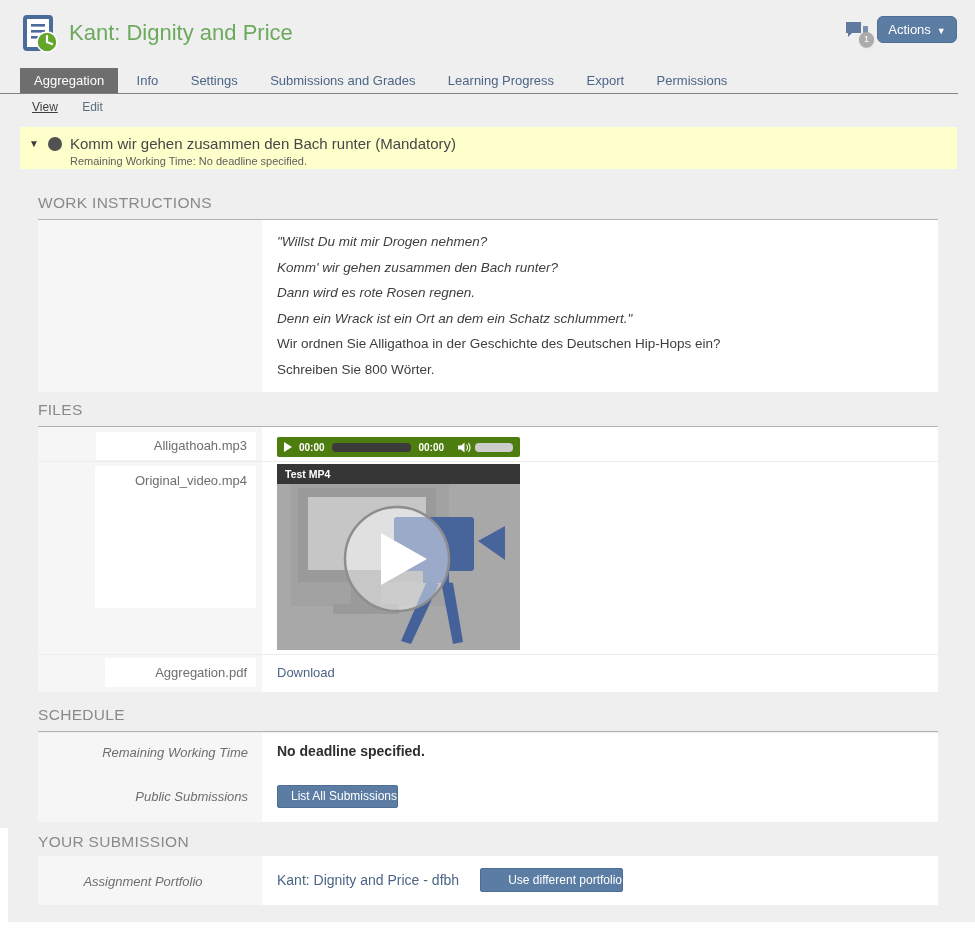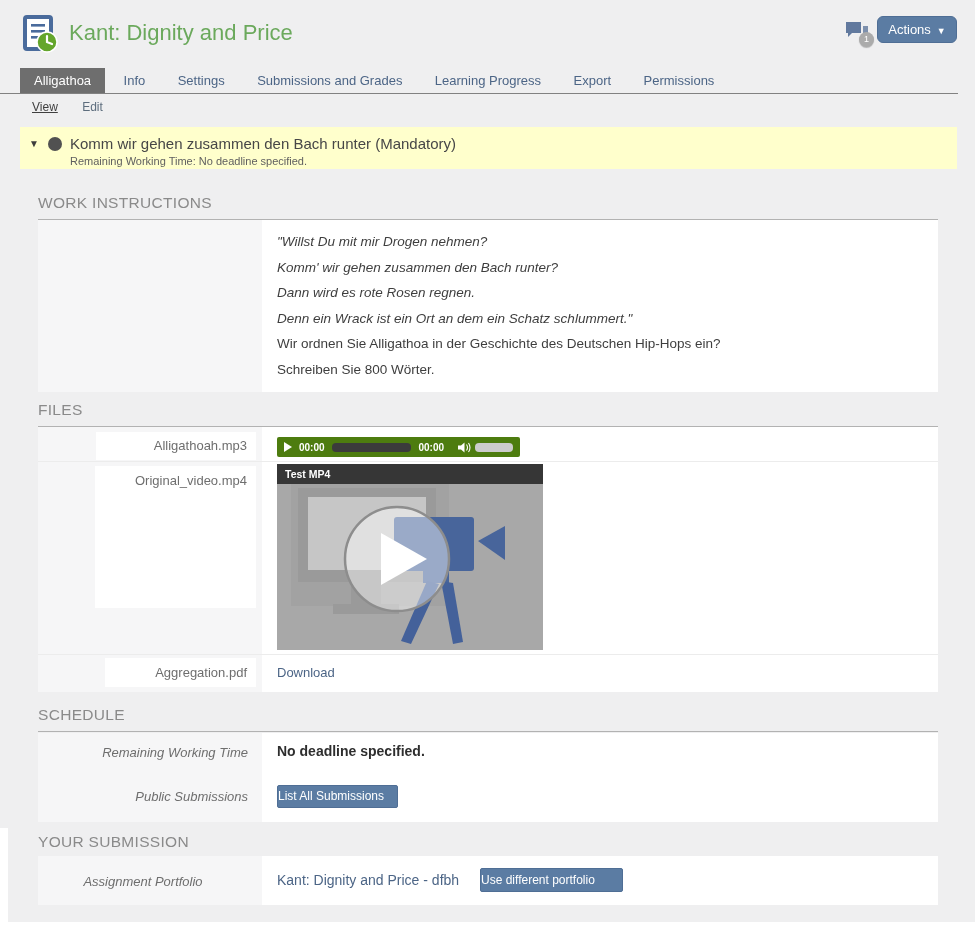--- a/index.html
+++ b/index.html
@@ -60,30 +60,30 @@
 
   .audio-player { position:absolute; left:239px; top:10px; width:243px; height:20px; background:#4d7c0f;
                   border-radius:2px; display:flex; align-items:center; padding:0 7px; }
   .ap-play { width:0; height:0; border-left:8px solid #ffffff; border-top:5px solid transparent;
              border-bottom:5px solid transparent; cursor:pointer; }
   .ap-time { color:#ffffff; font-size:10px; font-weight:bold; margin:0 7px; }
   .ap-rail { flex:1; height:9px; background:#3b3b3b; border-radius:4px; cursor:pointer; }
   .ap-vol  { width:38px; height:9px; background:#cccccc; border-radius:4px; margin-left:4px; cursor:pointer; }
   .ap-speaker { margin-left:7px; }
 
-  .video-player { position:absolute; left:239px; top:37px; width:266px; height:186px; background:#a8a8a8; cursor:pointer; }
+  .video-player { position:absolute; left:239px; top:37px; width:243px; height:186px; background:#a8a8a8; cursor:pointer; }
   .vp-titlebar { position:absolute; left:0; top:0; width:100%; height:20px; background:rgba(45,45,45,.92);
                  color:#ffffff; font-size:10.5px; font-weight:bold; line-height:20px; padding-left:8px; }
   .download-link { position:absolute; left:239px; top:238px; font-size:13px; color:#4c6586; cursor:pointer; }
 
   
   .ilabel { position:absolute; left:0; width:210px; text-align:right; font-size:13px; font-style:italic; color:#6e6e6e; }
   .bold-val { position:absolute; left:239px; font-size:14px; font-weight:bold; color:#2e2e2e; }
   .btn { position:absolute; background:#5b7ca3; border:1px solid #4f6e95; border-radius:2px;
-         color:#ffffff; font-size:12px; text-align:left; cursor:pointer; font-family:"Liberation Sans",sans-serif; }
+         color:#ffffff; font-size:12px; text-align:right; cursor:pointer; font-family:"Liberation Sans",sans-serif; }
   .portfolio-link { position:absolute; left:239px; top:16px; font-size:14px; color:#4c6586; cursor:pointer; }
 
   
   .white-strip-left { position:absolute; left:0; top:828px; width:8px; height:103px; background:#ffffff; }
   .white-band-bottom { position:absolute; left:0; top:922px; width:975px; height:9px; background:#ffffff; }
 </style>
 </head>
 <body>
 
 <div class="page">
@@ -106,21 +106,21 @@
       <path d="M18 5 h5 v8 h-1.5 v3 l-3-3 h-0.5 z" fill="#7d90ad"></path>
     </svg>
     <div class="comment-badge">1</div>
   </div>
 
   <div class="actions-btn">
     <span>Actions</span><span class="caret">▼</span>
   </div>
 
   <div class="tabbar">
-    <div class="tab active">Alligathoa</div>
+    <div class="tab active">Aggregation</div>
     <div class="tab">Info</div>
     <div class="tab">Settings</div>
     <div class="tab">Submissions and Grades</div>
     <div class="tab">Learning Progress</div>
     <div class="tab">Export</div>
     <div class="tab">Permissions</div>
   </div>
   <div class="tabbar-line"></div>
 
   <div class="subtabs">

